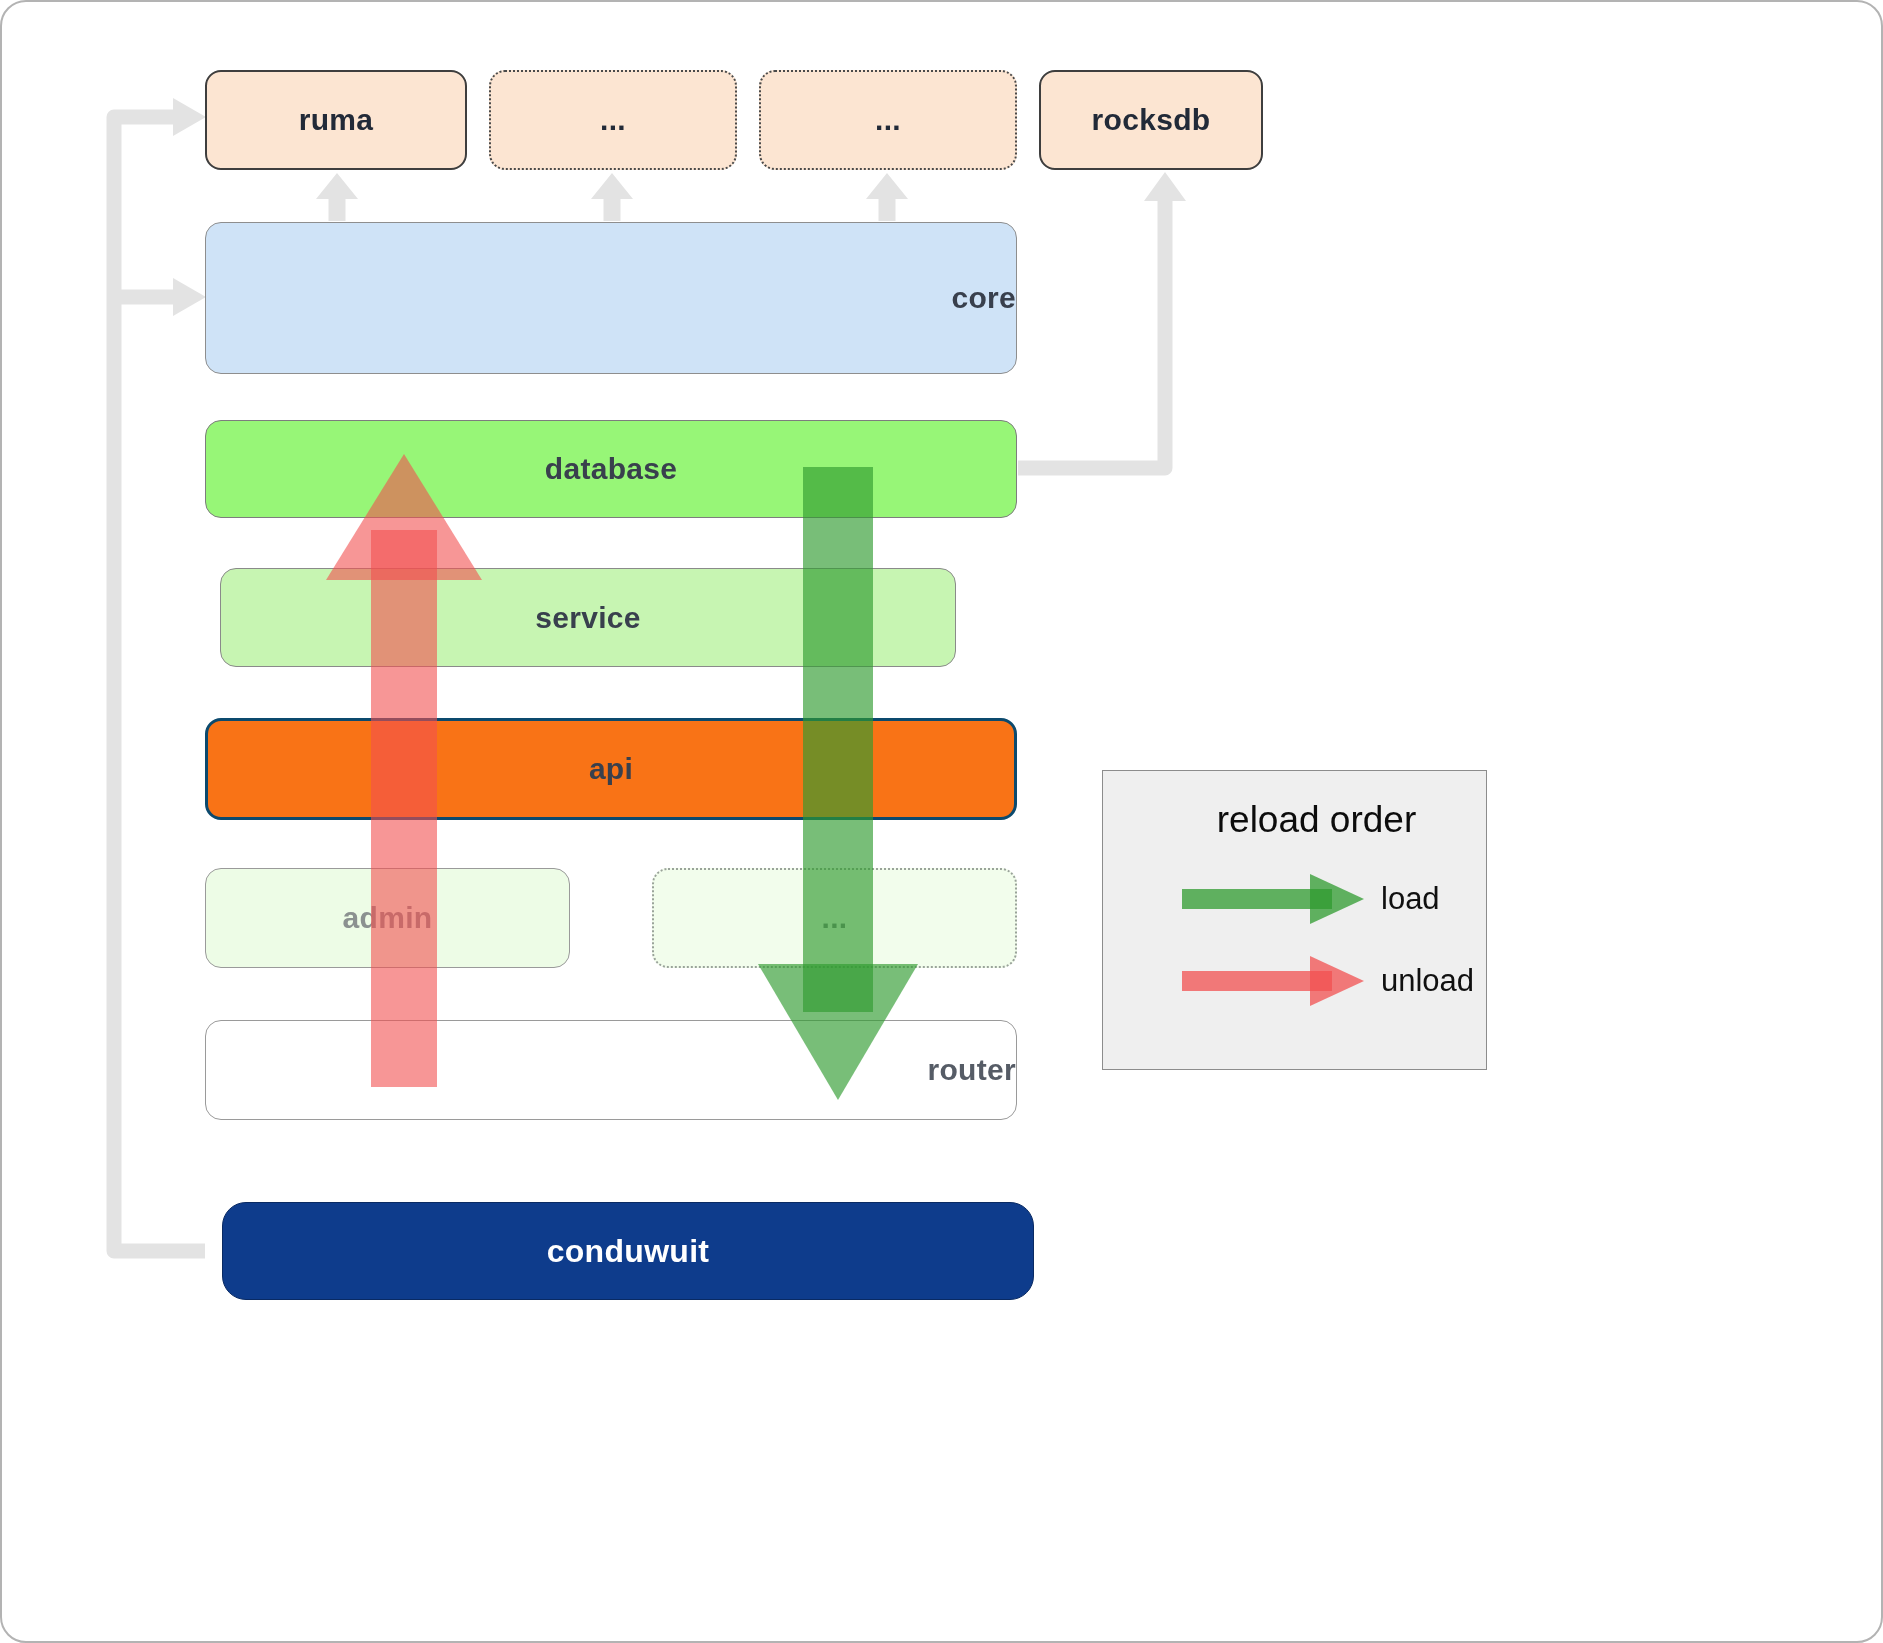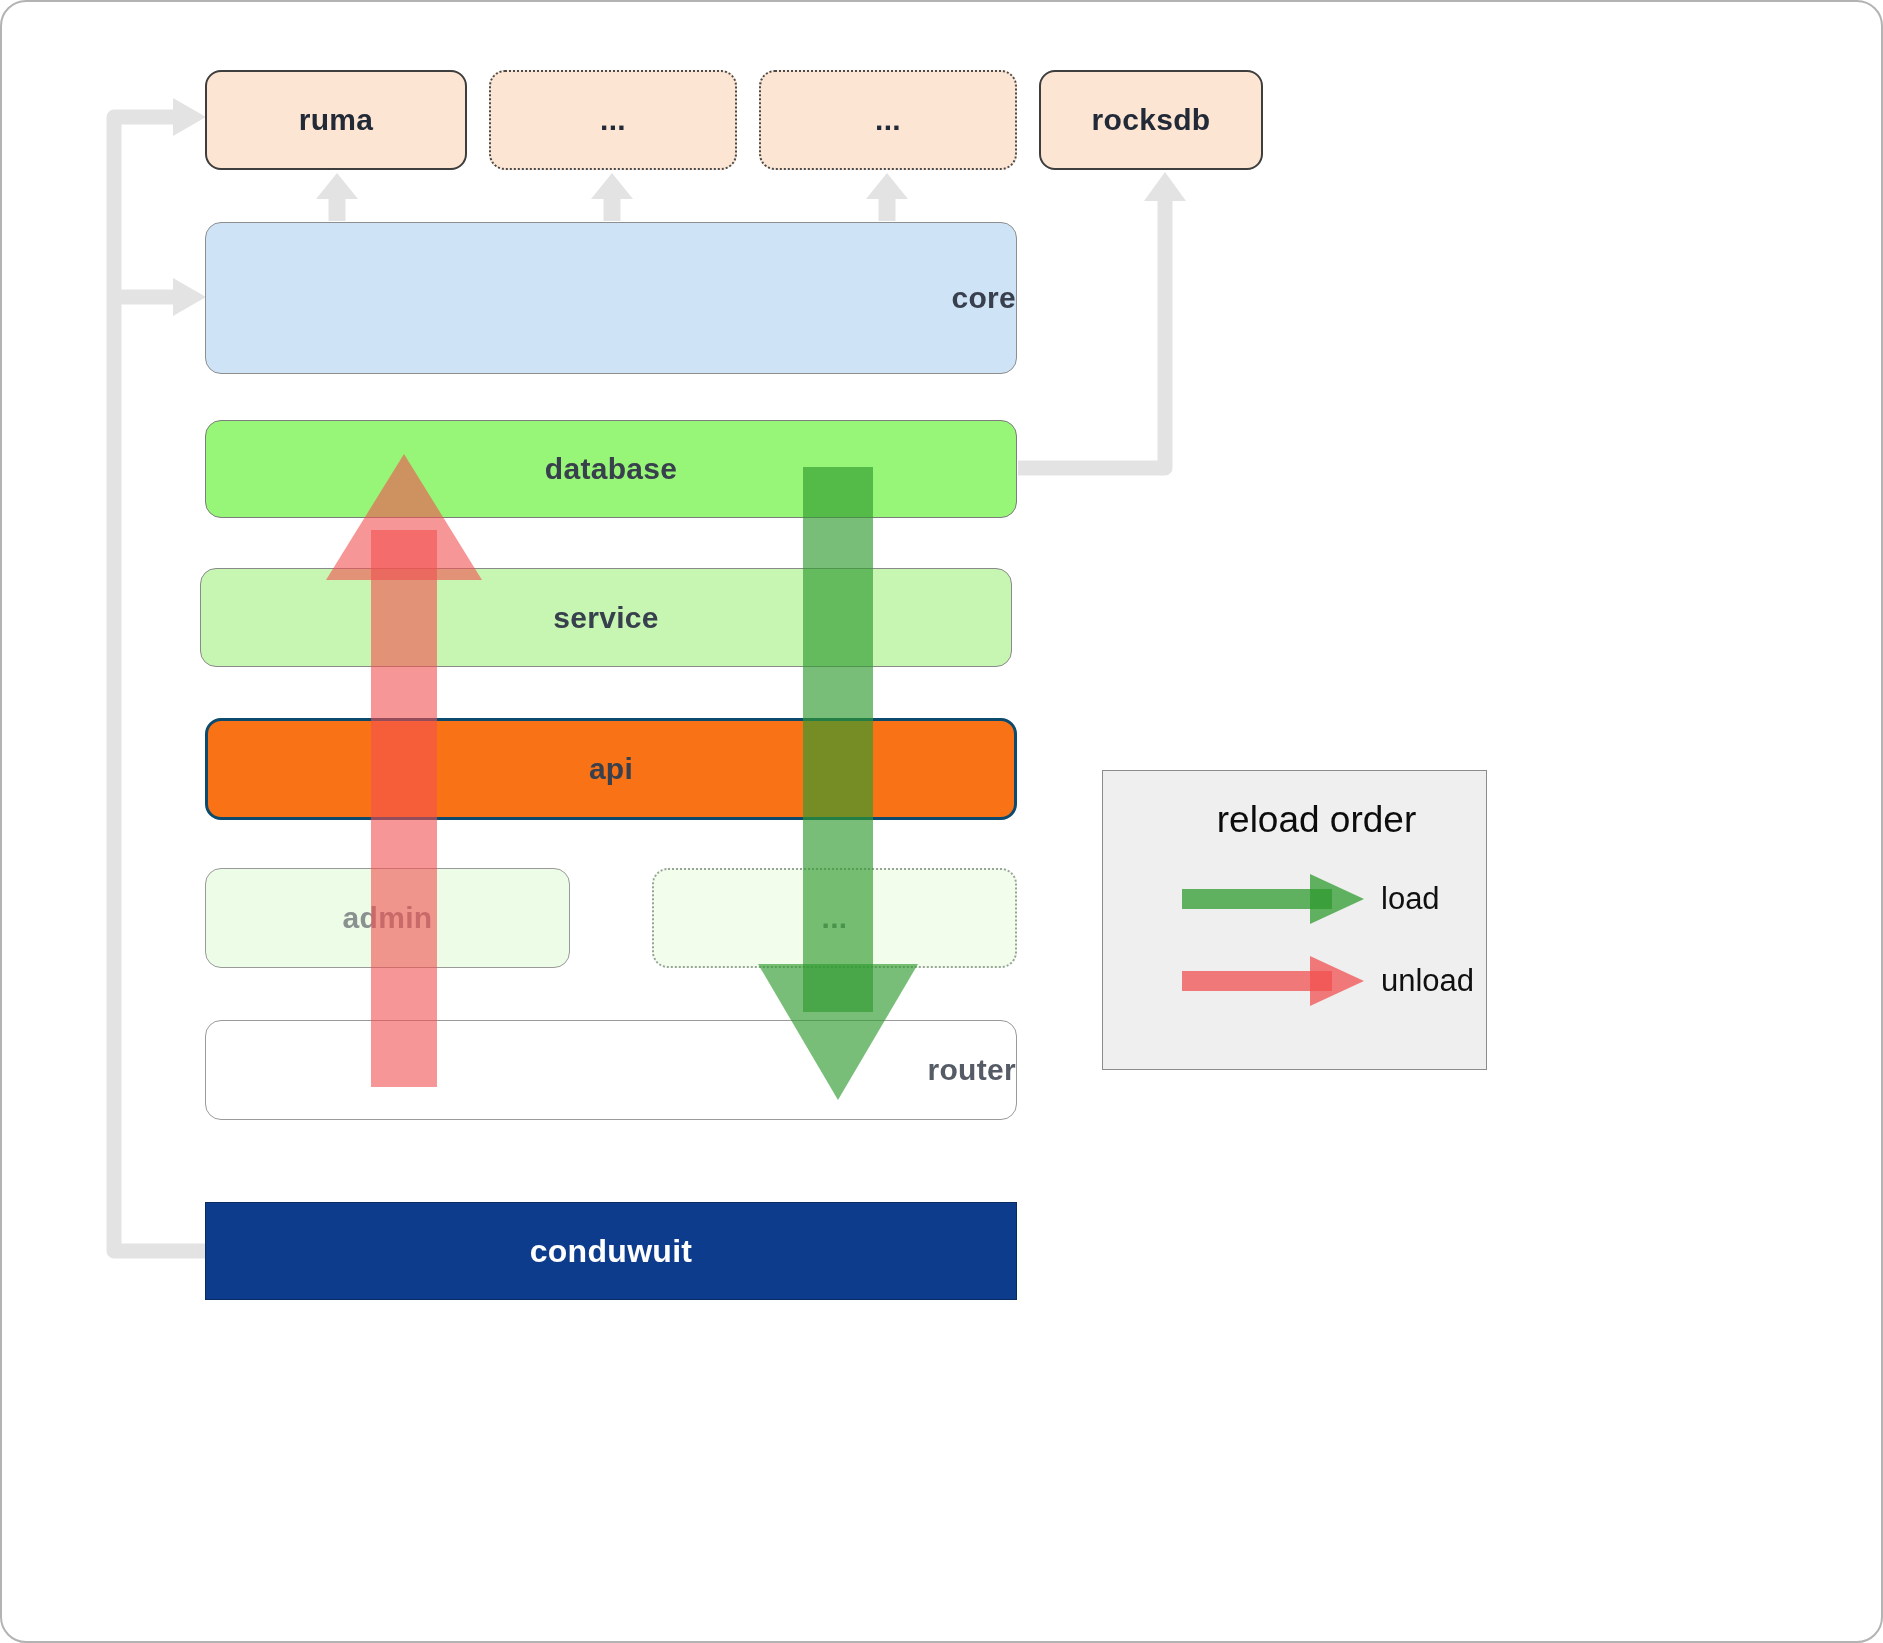--- a/index.html
+++ b/index.html
@@ -45,21 +45,21 @@
   .peach        { background: #fce5d2; border: 2px solid #3e3e3e; color: #222a38; }
   .peach.dotted { border: 2px dotted #4a4a4a; }
   .blue    { background: #cfe3f7; border: 1px solid #8e8e8e; justify-content: flex-end; }
   .green1  { background: #97f677; border: 1px solid #7d7d7d; }
   .green2  { background: #c7f5b2; border: 1px solid #8a8a8a; }
   .green3  { background: #f97316; border: 3px solid #0c4a6e; }
   .green4  { background: #edfce6; border: 1px solid #9a9a9a; color: #8b9190; }
   .green5  { background: #f2fdec; border: 2px dotted #9aa39a; color: #7c8480; }
   .white   { background: #ffffff; border: 1px solid #9a9a9a; color: #565c66; justify-content: flex-end; }
   .navy    { background: #0e3c8c; border: 1px solid #092a63; color: #ffffff;
-             font-weight: 700; font-size: 32px; border-radius: 0; }
+             font-weight: 700; font-size: 32px; border-radius: 24px; margin-left: 17px; }
 
   .legend {
     position: absolute;
     z-index: 2;
     left: 1100px;
     top: 768px;
     width: 385px;
     height: 300px;
     background: #efefef;
     border: 1px solid #8c8c8c;
@@ -134,21 +134,21 @@
   </div>
 
   <div class="box blue" style="left:203px; top:220px; width:812px; height:152px">
     <span>core</span>
   </div>
 
   <div class="box green1" style="left:203px; top:418px; width:812px; height:98px">
     <span>database</span>
   </div>
 
-  <div class="box green2" style="left:198px; top:566px; width:812px; height:99px">
+  <div class="box green2" style="left:218px; top:566px; width:736px; height:99px">
     <span>service</span>
   </div>
 
   <div class="box green3" style="left:203px; top:716px; width:812px; height:102px">
     <span>api</span>
   </div>
 
   <div class="box green4" style="left:203px; top:866px; width:365px; height:100px">
     <span>admin</span>
   </div>

